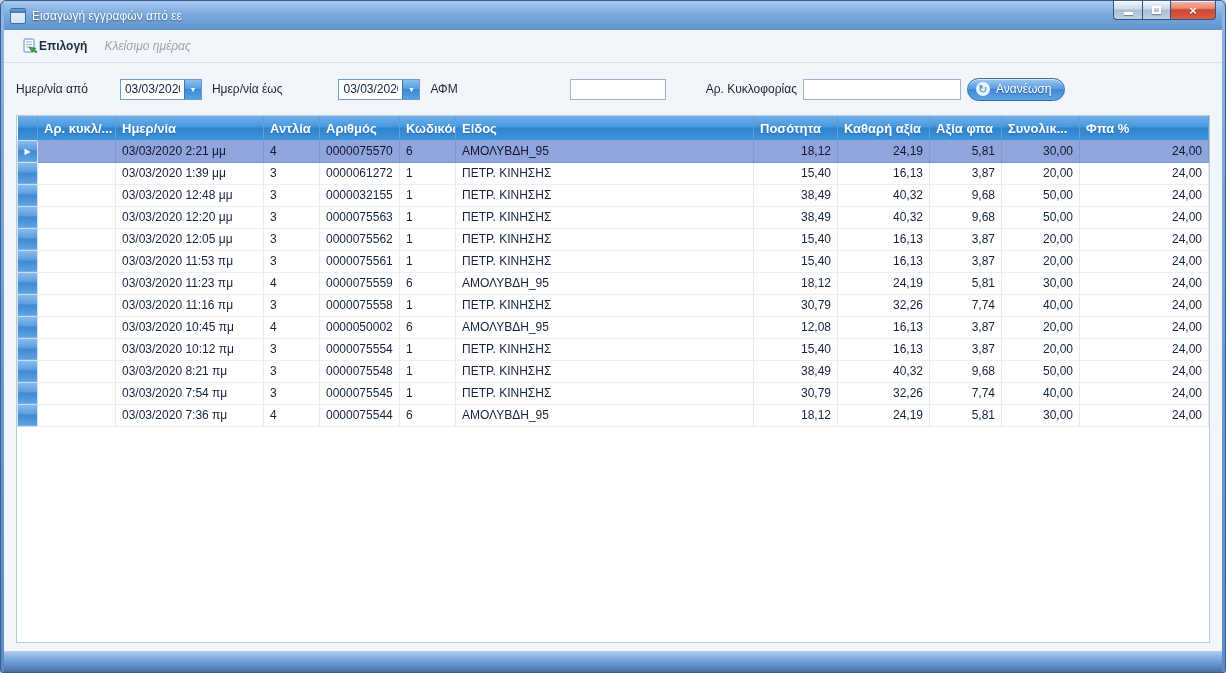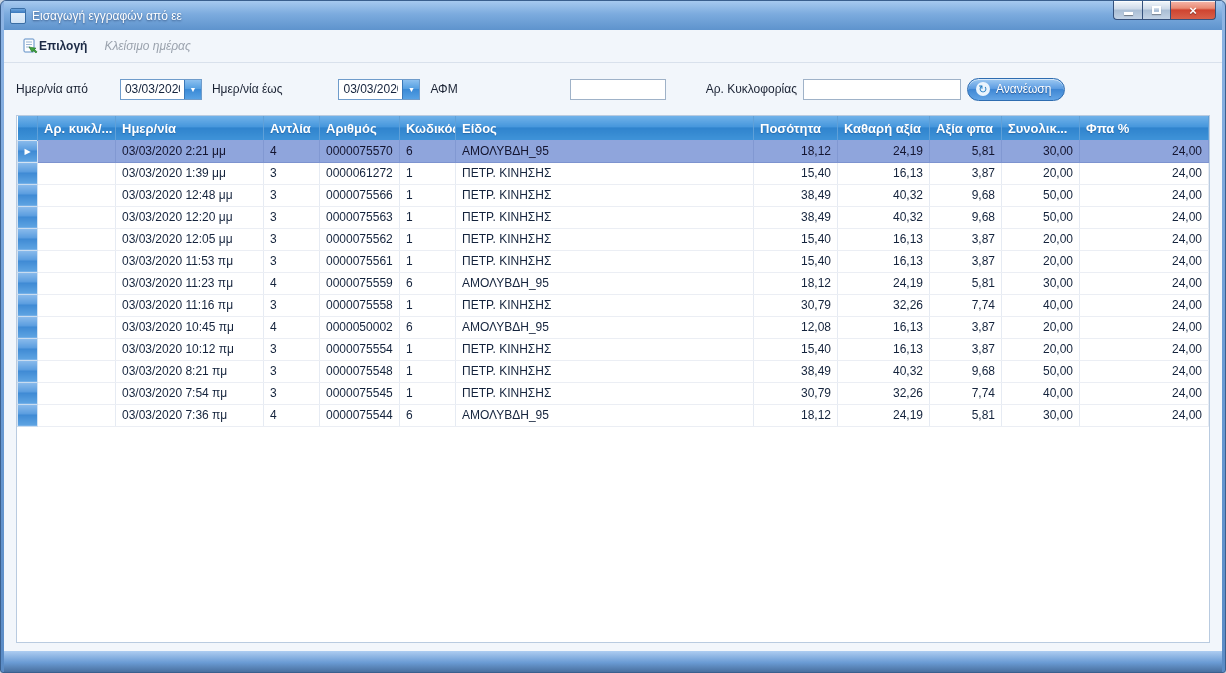--- a/index.html
+++ b/index.html
@@ -269,21 +269,21 @@
               <td class="num">16,13</td>
               <td class="num">3,87</td>
               <td class="num">20,00</td>
               <td class="num">24,00</td>
             </tr>
             <tr>
               <td class="indicator"></td>
               <td></td>
               <td>03/03/2020 12:48 μμ</td>
               <td>3</td>
-              <td>0000075566</td>
+              <td>0000032155</td>
               <td>1</td>
               <td>ΠΕΤΡ. ΚΙΝΗΣΗΣ</td>
               <td class="num">38,49</td>
               <td class="num">40,32</td>
               <td class="num">9,68</td>
               <td class="num">50,00</td>
               <td class="num">24,00</td>
             </tr>
             <tr>
               <td class="indicator"></td>

